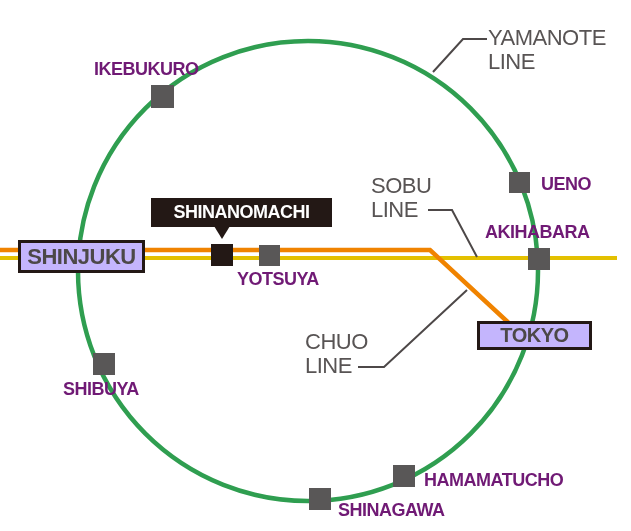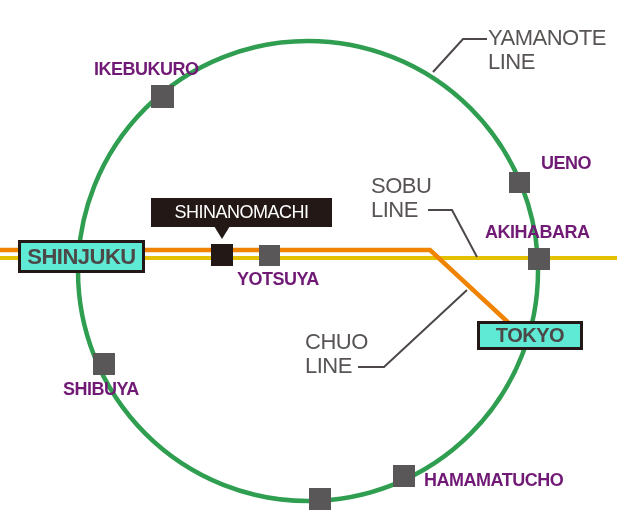--- a/index.html
+++ b/index.html
@@ -11,48 +11,48 @@
   .marker{position:absolute;z-index:3;}
   .station-label{
     position:absolute;z-index:4;font-weight:bold;font-size:18px;line-height:19px;
     letter-spacing:-0.5px;color:#701a75;white-space:nowrap;
   }
   .callout-label{
     position:absolute;z-index:4;font-weight:normal;font-size:22px;line-height:24px;
     letter-spacing:-0.5px;color:#585454;white-space:pre-line;
   }
   .box-label{
-    position:absolute;z-index:5;background:#5eead4;border:3px solid #231815;
+    position:absolute;z-index:5;background:#c4b5fd;border:3px solid #231815;
     display:flex;align-items:center;justify-content:center;
     font-weight:bold;color:#4c4848;letter-spacing:-0.5px;box-sizing:border-box;
   }
   #shinjuku-box{left:18px;top:240px;width:127px;height:33px;font-size:22px;}
-  #tokyo-box{left:477px;top:321px;width:106px;height:29px;font-size:20px;}
+  #tokyo-box{left:477px;top:321px;width:115px;height:29px;font-size:20px;}
   #shinanomachi-box{
     position:absolute;z-index:5;left:151px;top:198px;width:181px;height:29px;
     background:#231815;color:#fff;display:flex;align-items:center;justify-content:center;
-    font-weight:normal;font-size:18px;letter-spacing:-0.5px;box-sizing:border-box;
+    font-weight:bold;font-size:18px;letter-spacing:-0.5px;box-sizing:border-box;
   }
   #shinanomachi-pointer{
     position:absolute;z-index:5;left:214px;top:226px;width:0;height:0;
     border-left:8px solid transparent;border-right:8px solid transparent;
     border-top:13px solid #231815;
   }
   
   #m-ikebukuro{left:151px;top:85px;width:23px;height:23px;}
   #m-ueno{left:509px;top:172px;width:21px;height:21px;}
   #m-akihabara{left:528px;top:248px;width:22px;height:22px;}
   #m-shinanomachi{left:211px;top:244px;width:22px;height:22px;}
   #m-yotsuya{left:259px;top:245px;width:21px;height:21px;}
   #m-shibuya{left:93px;top:353px;width:22px;height:22px;}
   #m-shinagawa{left:309px;top:488px;width:22px;height:22px;}
   #m-hamamatucho{left:393px;top:465px;width:22px;height:22px;}
   
   #l-ikebukuro{left:94px;top:60px;}
-  #l-ueno{left:541px;top:154px;}
+  #l-ueno{left:541px;top:175px;}
   #l-akihabara{left:485px;top:223px;}
   #l-yotsuya{left:237px;top:270px;}
   #l-shibuya{left:63px;top:380px;}
   #l-shinagawa{left:338px;top:501px;}
   #l-hamamatucho{left:424px;top:471px;text-align:right;}
   
   #l-yamanote{left:488px;top:26px;}
   #l-sobu{left:371px;top:166px;margin-top:8px;}
   #l-chuo{left:305px;top:330px;}
 </style>
@@ -77,20 +77,21 @@
   <div class="marker" id="m-yotsuya" style="background: rgb(89, 87, 87);"></div>
   <div class="marker" id="m-shibuya" style="background: rgb(89, 87, 87);"></div>
   <div class="marker" id="m-shinagawa" style="background: rgb(89, 87, 87);"></div>
   <div class="marker" id="m-hamamatucho" style="background: rgb(89, 87, 87);"></div>
 
   <div class="station-label" id="l-ikebukuro">IKEBUKURO</div>
   <div class="station-label" id="l-ueno">UENO</div>
   <div class="station-label" id="l-akihabara">AKIHABARA</div>
   <div class="station-label" id="l-shibuya">SHIBUYA</div>
   <div class="station-label" id="l-yotsuya">YOTSUYA</div>
+  <div class="station-label" id="l-shinagawa">SHINAGAWA</div>
   <div class="station-label" id="l-hamamatucho">HAMAMATUCHO</div>
 
   <div class="box-label" id="shinjuku-box">
     <span>SHINJUKU</span>
   </div>
   <div class="box-label" id="tokyo-box">
     <span>TOKYO</span>
   </div>
   <div id="shinanomachi-box">
     <span>SHINANOMACHI</span>

